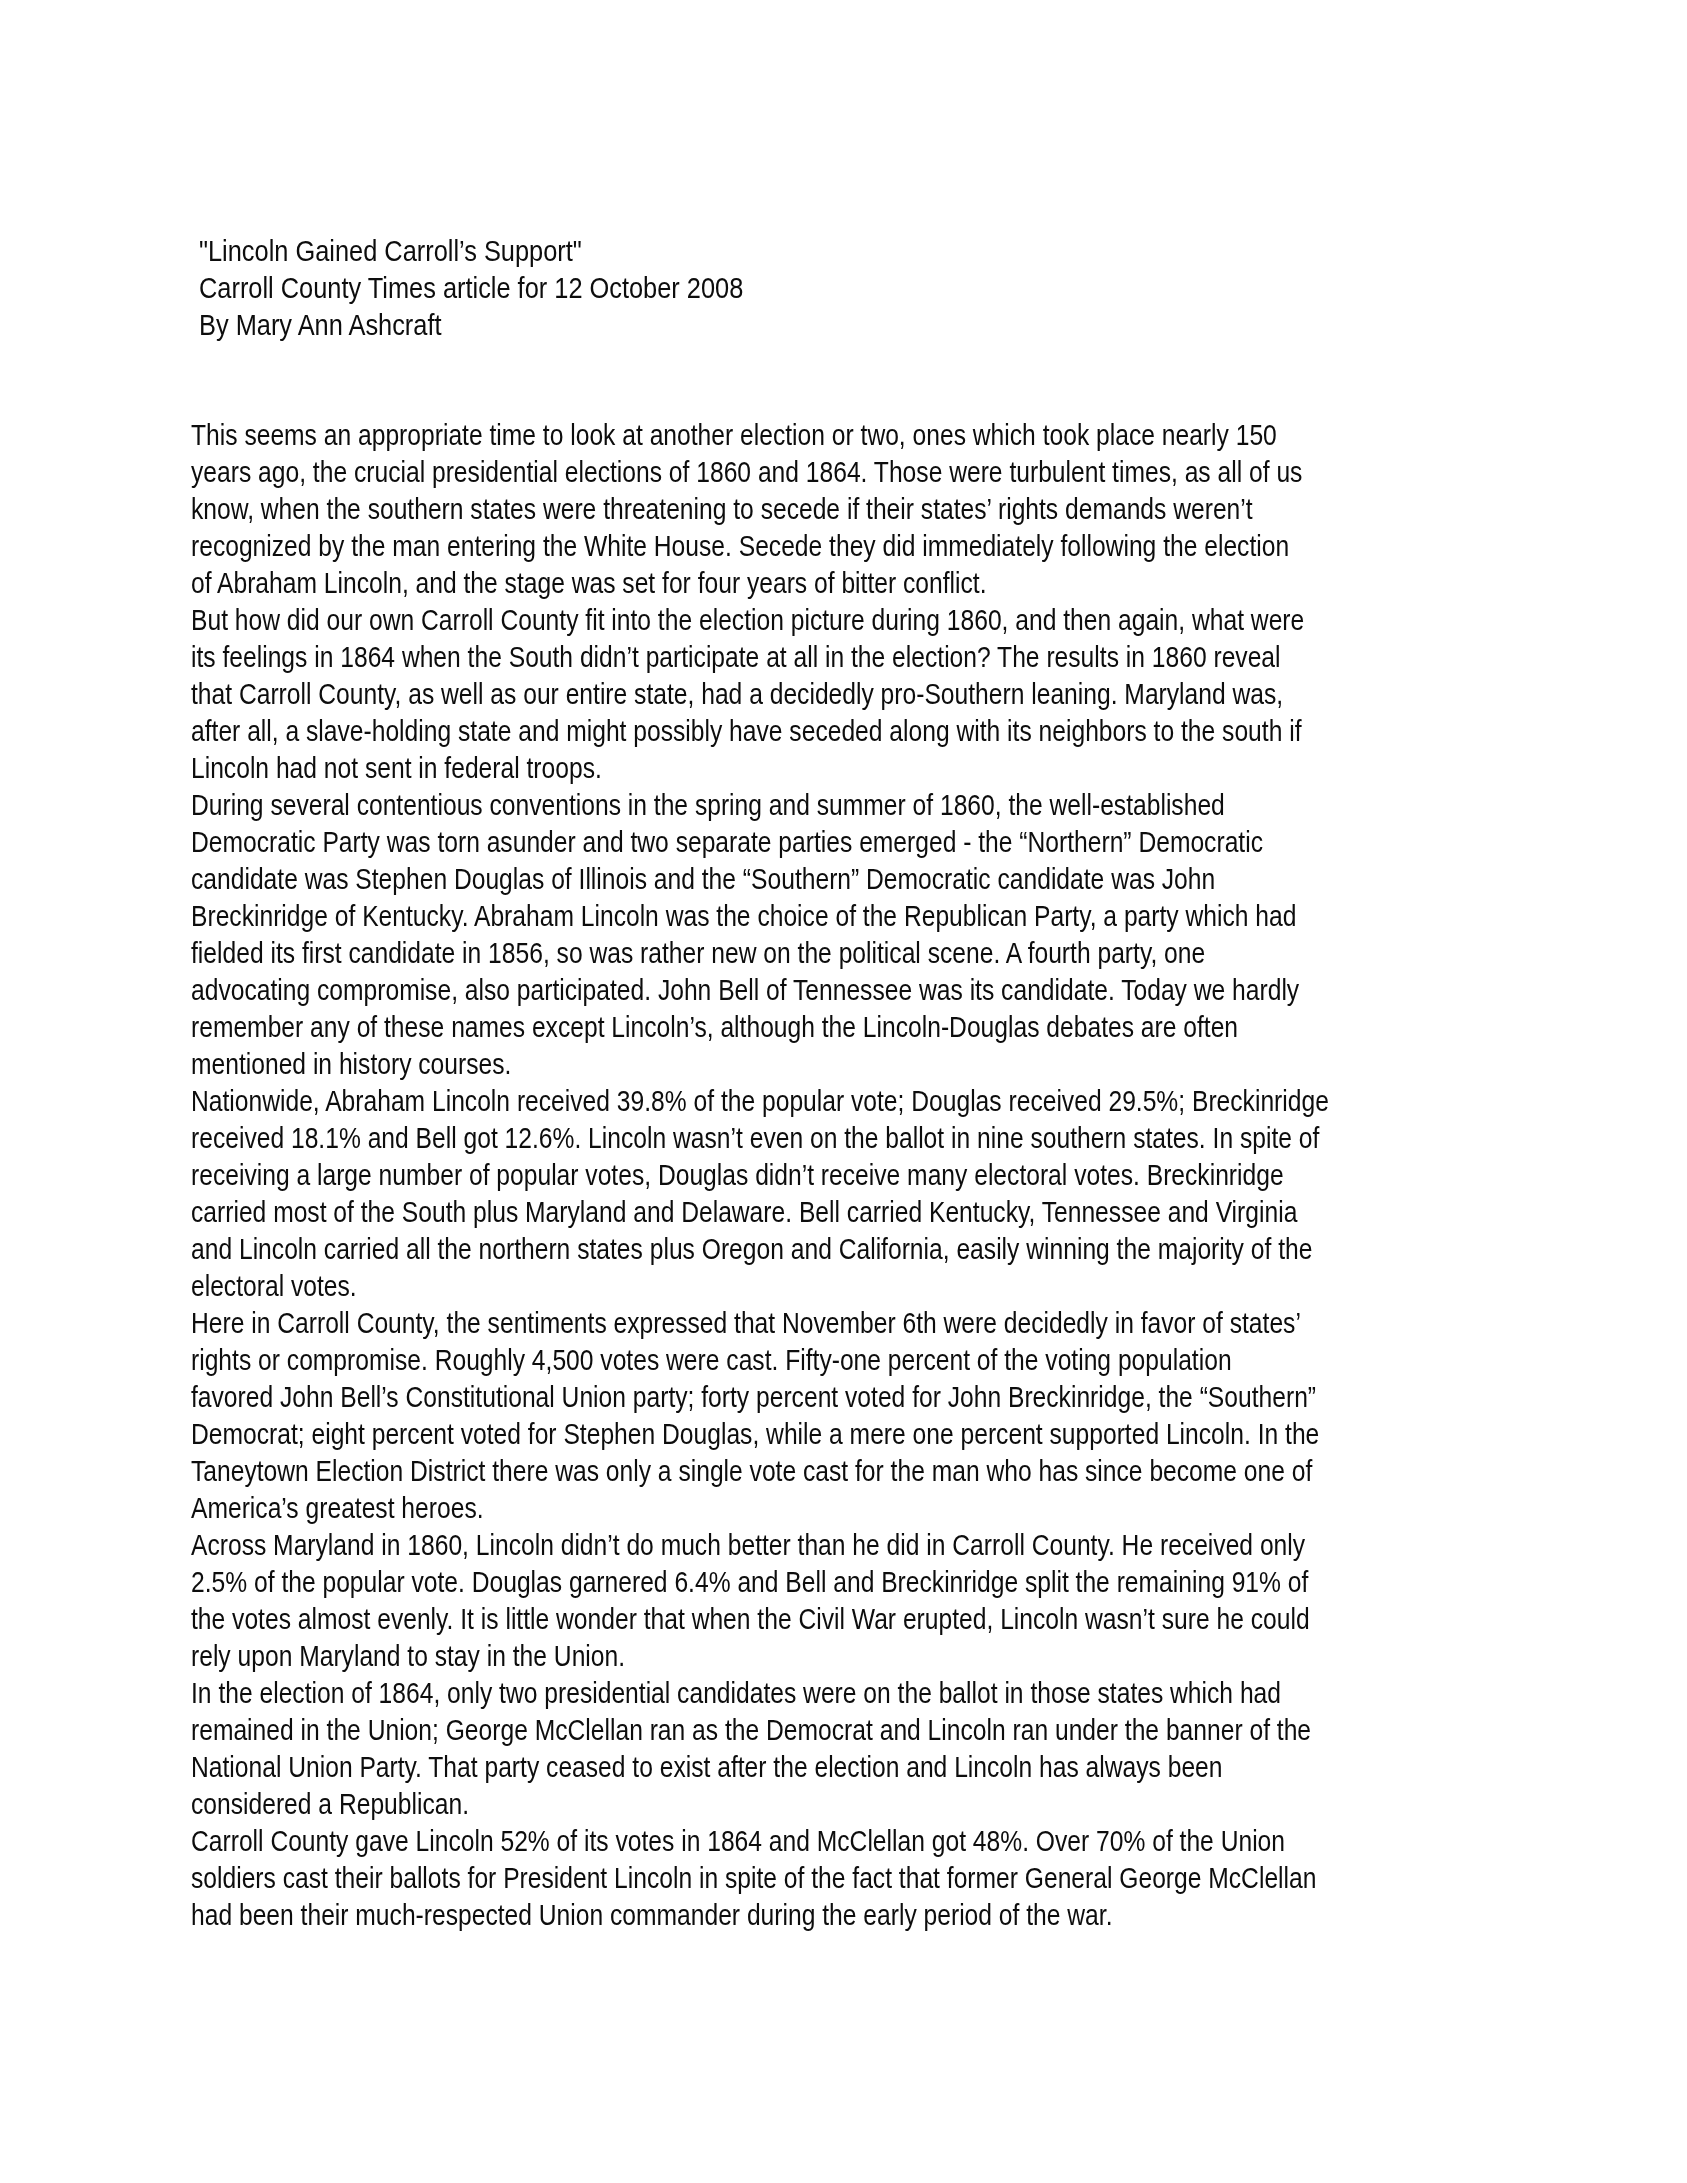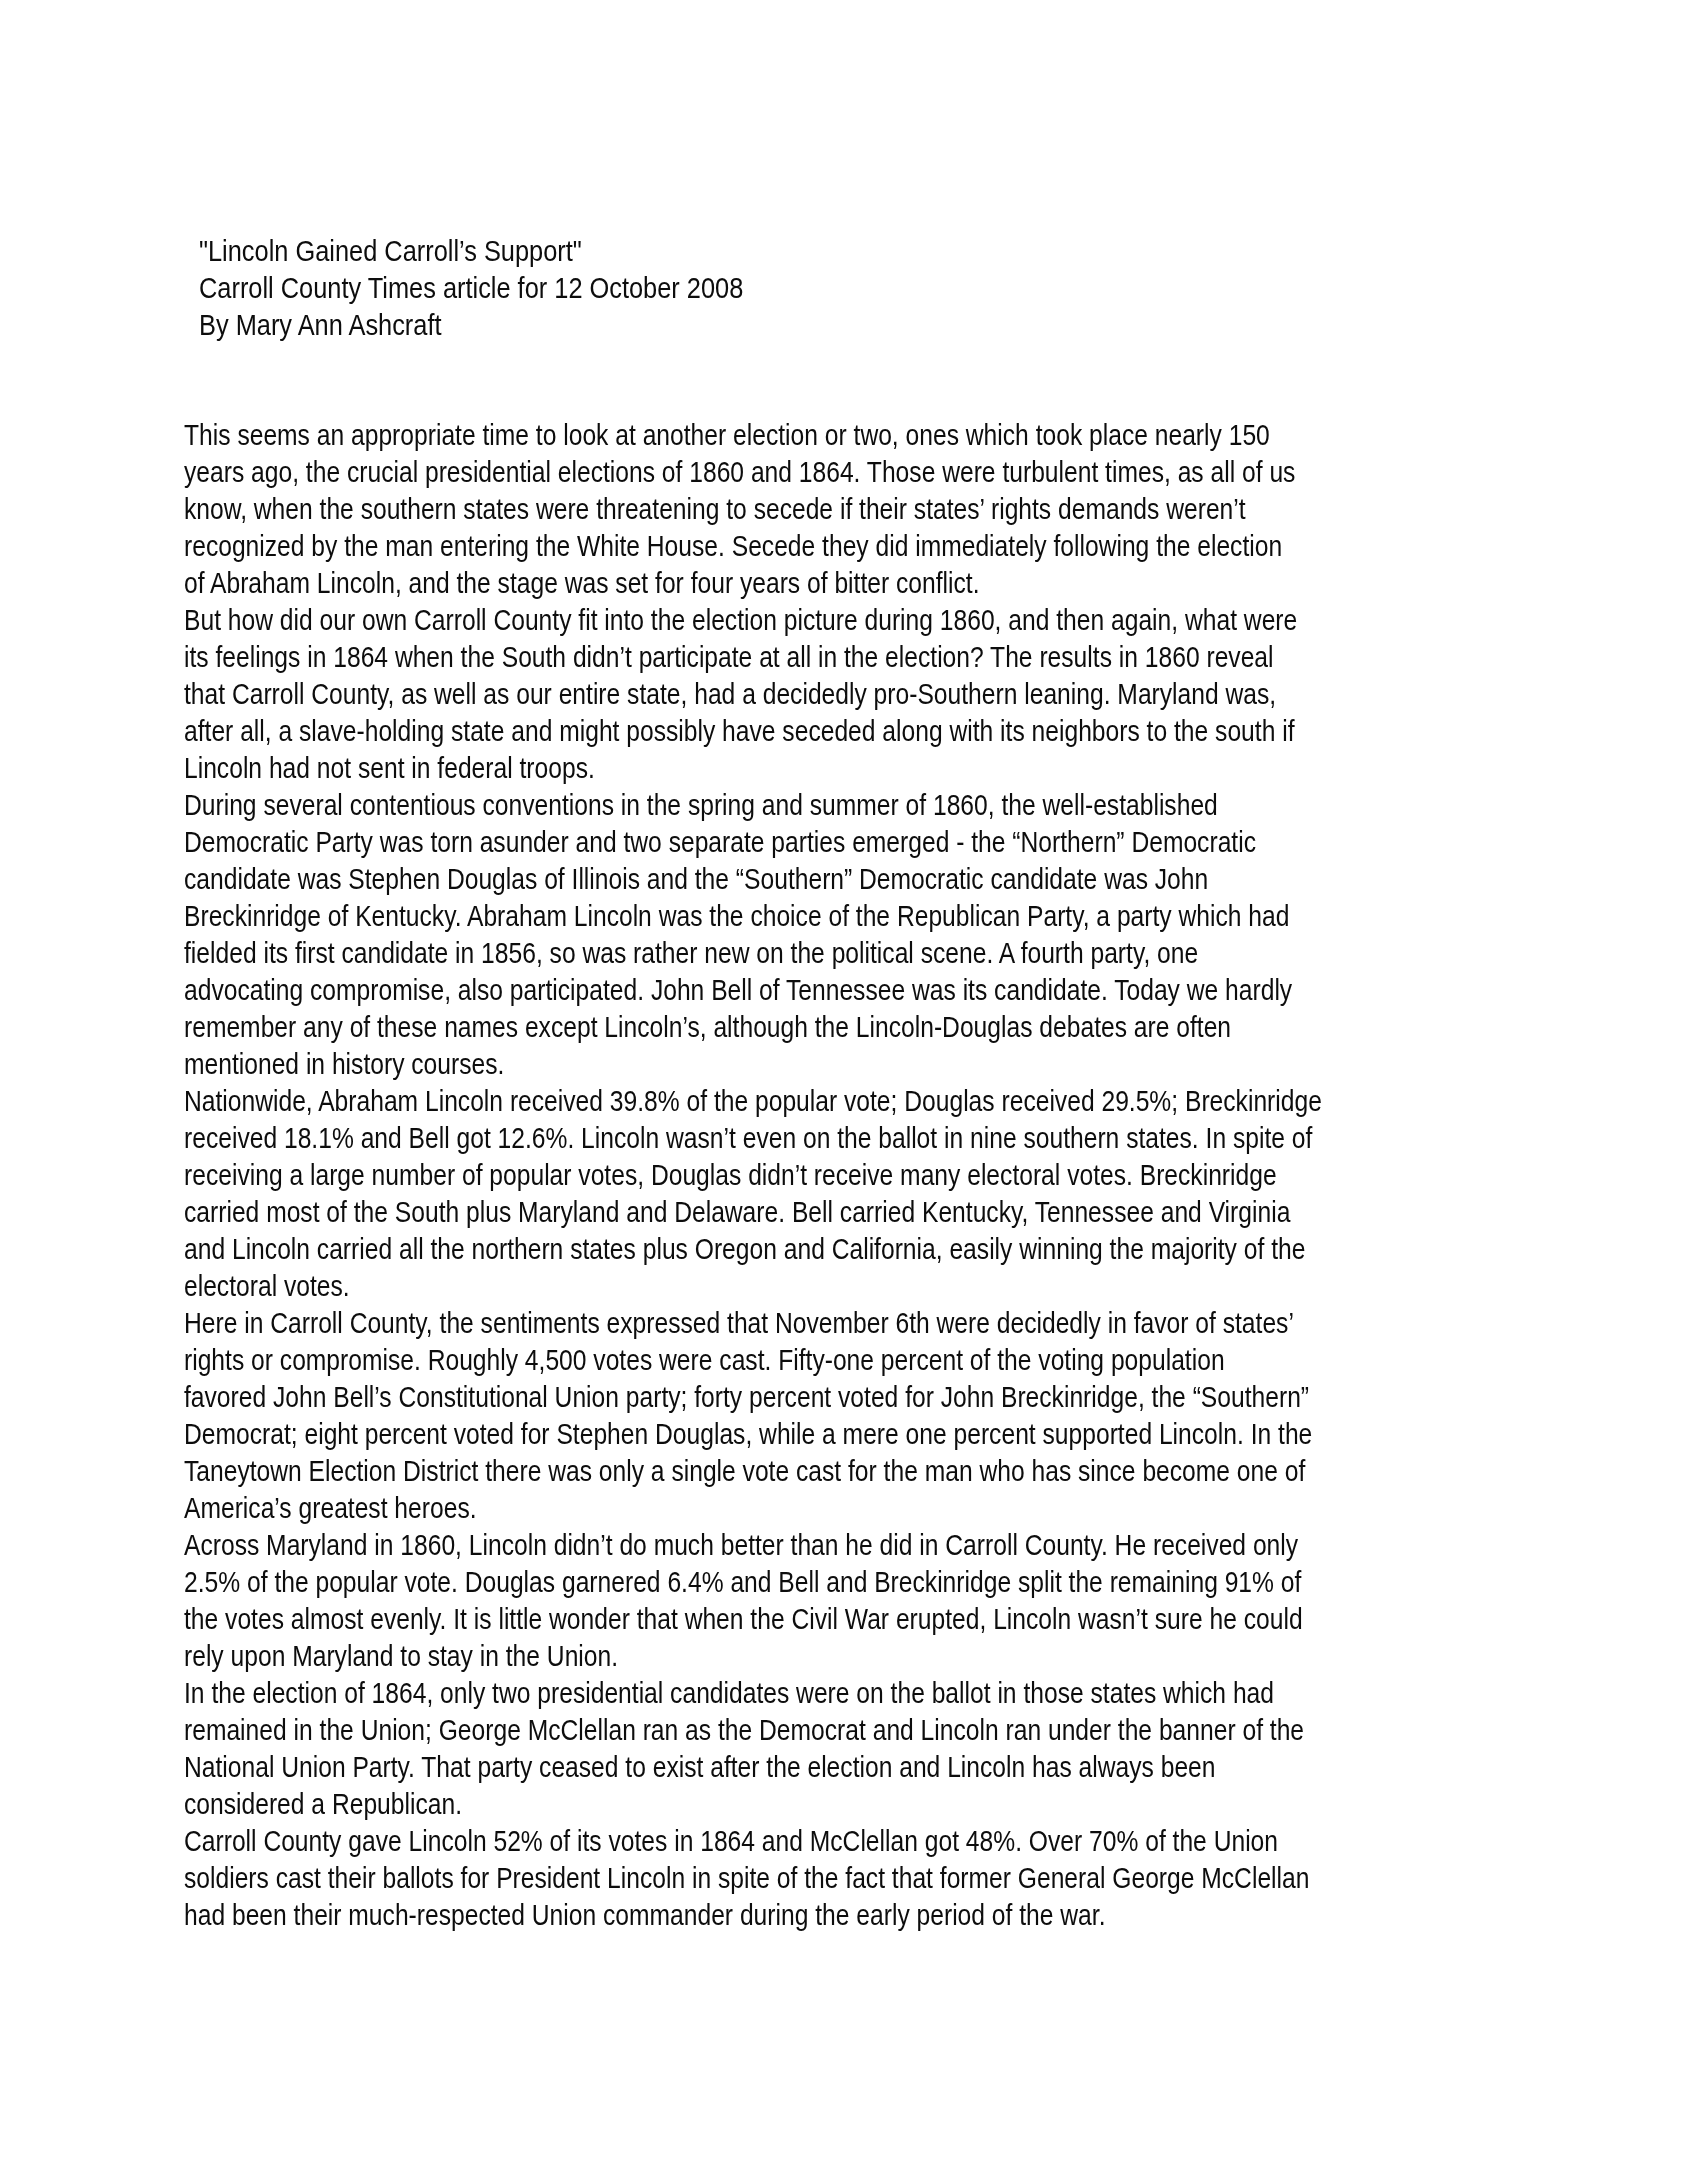--- a/index.html
+++ b/index.html
@@ -23,21 +23,21 @@
       height: 2183px;
       background: #ffffff;
     }
     .header-block {
       position: absolute;
       left: 199px;
       top: 232px;
     }
     .body-block {
       position: absolute;
-      left: 184px;
+      left: 191px;
       top: 416px;
     }
     .line {
       display: block;
       height: 37px;
       line-height: 37px;
       font-size: 29.5px;
       white-space: nowrap;
       transform-origin: 0 50%;
       transform: scaleX(0.835);

